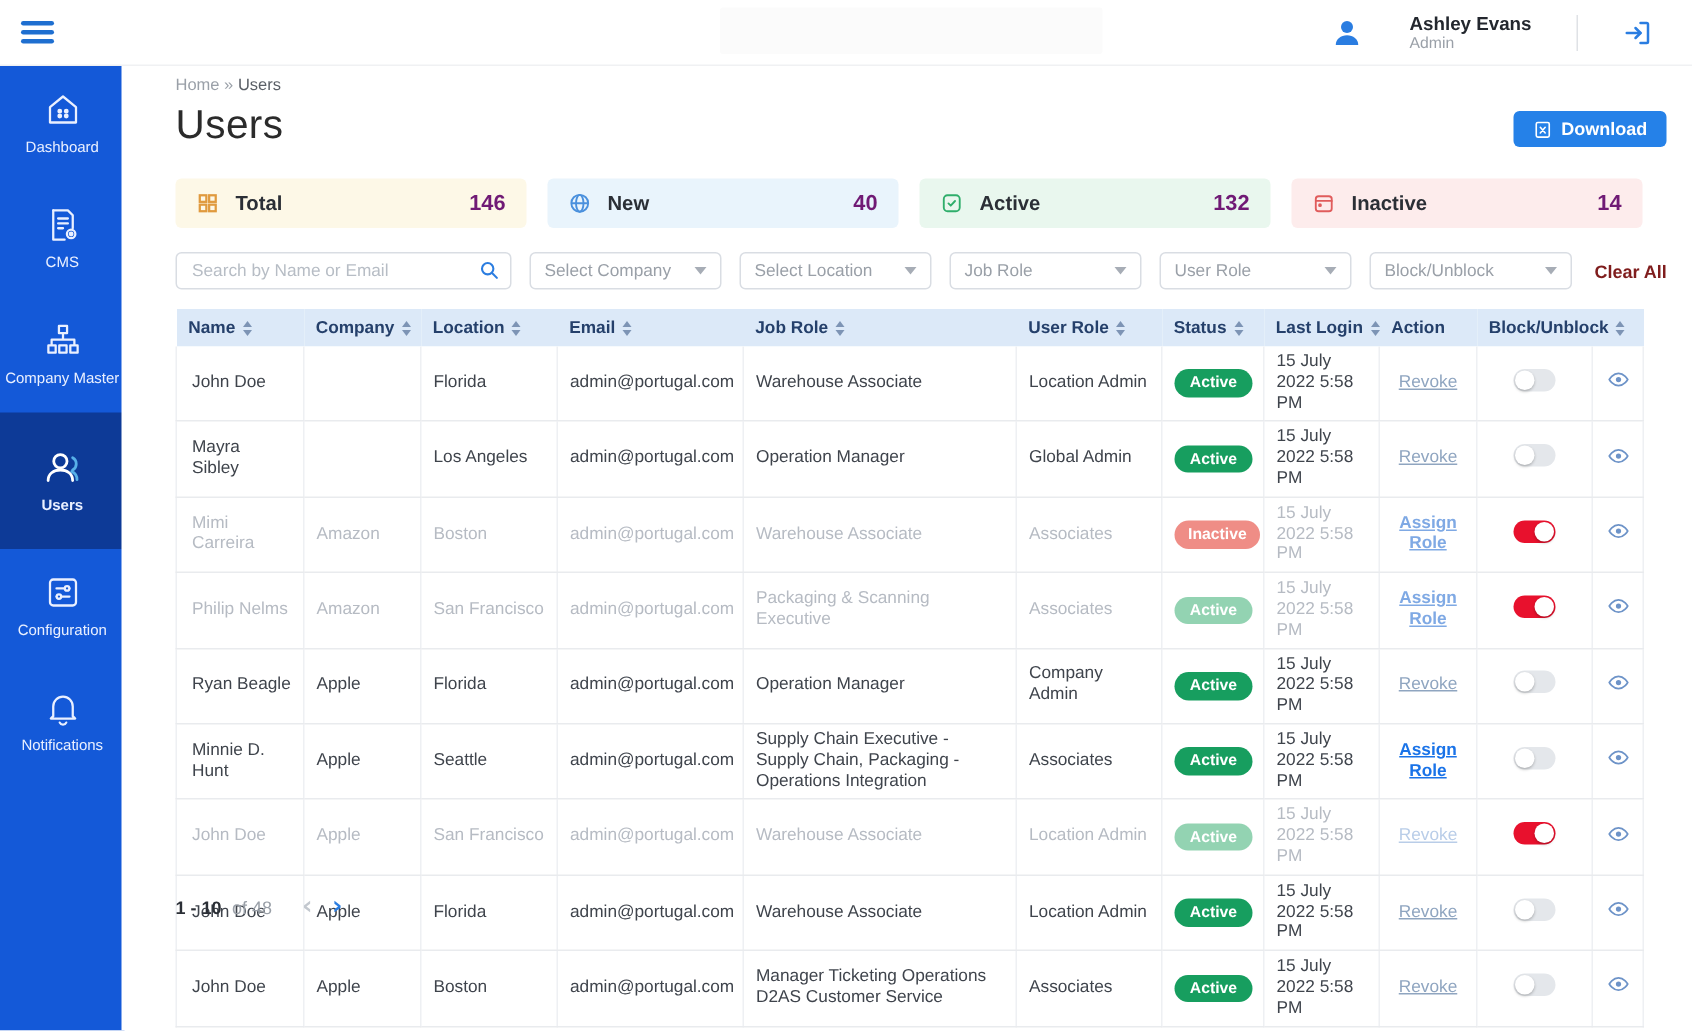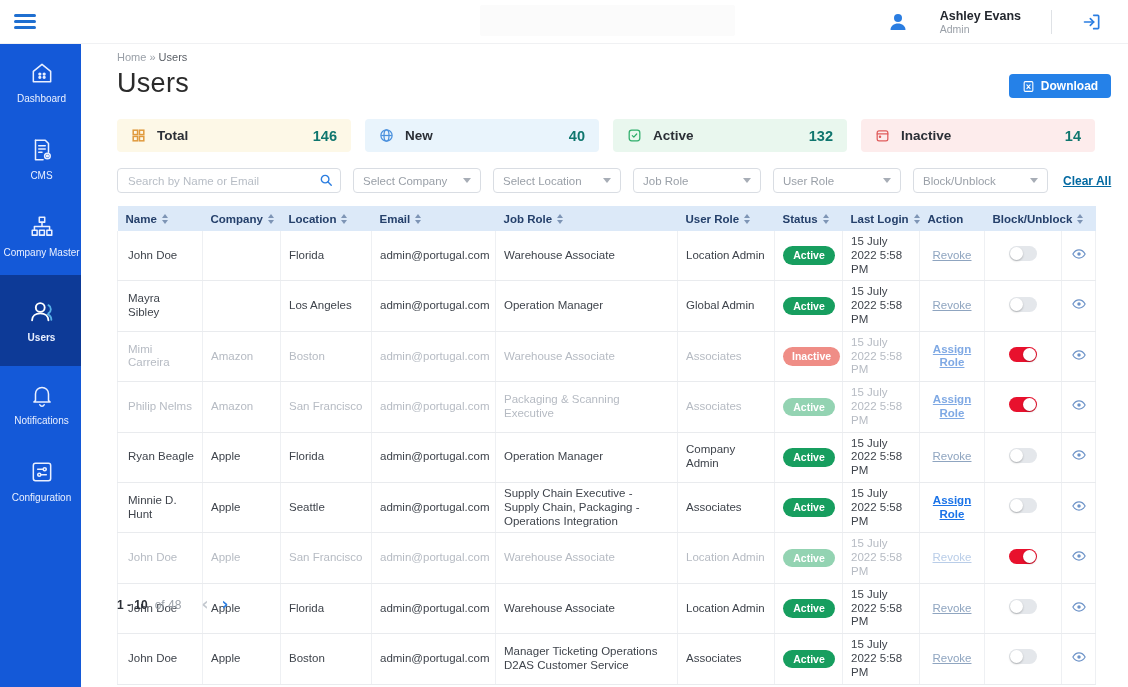--- a/index.html
+++ b/index.html
@@ -31,37 +31,37 @@
   .breadcrumb .current { color:#5a5f66; }
   .page-title { position:absolute; left:36px; top:24px; font-size:27px; font-weight:500; color:#2b2b2b; letter-spacing:.3px; }
   .download-btn { position:absolute; left:928px; top:30px; width:102px; height:24px;
                   background:#2581e8; border:none; border-radius:4px; color:#fff; font-weight:bold;
                   font-size:12px; display:flex; align-items:center; justify-content:center; gap:6px; cursor:pointer;
                   font-family:"Liberation Sans", sans-serif; }
   
   .stats { position:absolute; left:36px; top:75px; display:flex; gap:14px; }
   .stat-card { width:234px; height:33px; border-radius:4px; display:flex; align-items:center; padding:0 14px; }
   .stat-card .s-label { font-size:13.5px; font-weight:bold; color:#2b2f36; margin-left:11px; }
-  .stat-card .s-value { margin-left:auto; font-size:14.5px; font-weight:bold; color:#0f766e; }
+  .stat-card .s-value { margin-left:auto; font-size:14.5px; font-weight:bold; color:#701a75; }
   .stat-total { background:#fdf8e7; } .stat-new { background:#e9f4fc; }
   .stat-active { background:#e9f7ee; } .stat-inactive { background:#fdecec; }
   
   .filters { position:absolute; left:36px; top:124px; display:flex; align-items:center; }
   .search-wrap { position:relative; width:224px; height:25px; margin-right:12px; }
   .search-wrap input { width:100%; height:100%; border:1px solid #d9dde3; border-radius:4px;
                        padding:0 28px 0 10px; font-size:11.5px; color:#4a4f57; font-family:"Liberation Sans",sans-serif; }
   .search-wrap input::placeholder { color:#b7bdc5; }
   .search-wrap .mag { position:absolute; right:8px; top:5px; }
   .dropdown { height:25px; border:1px solid #d9dde3; border-radius:4px; background:#fff;
               display:flex; align-items:center; justify-content:space-between;
               padding:0 9px; font-size:11.5px; color:#9aa0a8; margin-right:12px; cursor:pointer; }
   .dd-128 { width:128px; } .dd-135 { width:135px; }
   .caret { width:0; height:0; border-left:4px solid transparent; border-right:4px solid transparent;
            border-top:5px solid #a7adb6; }
-  .clear-all { font-size:12px; font-weight:bold; color:#0369a1; text-decoration:underline; cursor:pointer; margin-left:3px; white-space:nowrap; }
+  .clear-all { font-size:12px; font-weight:bold; color:#7f1d1d; cursor:pointer; margin-left:3px; white-space:nowrap; }
   
   .table-wrap { position:absolute; left:36px; top:162px; width:978px; }
   table { border-collapse:collapse; table-layout:fixed; width:978px; }
   thead th { background:#dce9f8; color:#25406b; font-size:11.5px; font-weight:bold;
              height:25px; padding:0 8px; text-align:left; white-space:nowrap; }
   thead .th-inner { display:flex; align-items:center; gap:5px; }
   .sort { display:inline-flex; flex-direction:column; gap:2px; cursor:pointer; }
   .sort i { width:0; height:0; border-left:3px solid transparent; border-right:3px solid transparent; }
   .sort .up { border-bottom:4px solid #7d94b5; } .sort .dn { border-top:4px solid #7d94b5; }
   tbody td { font-size:11.5px; color:#3f444c; height:39px; padding:4px 8px; vertical-align:middle;
@@ -167,37 +167,37 @@
       <svg width="28" height="28" viewBox="0 0 24 24" fill="none" stroke-linecap="round" stroke-linejoin="round">
           <path stroke="#57b0e8" stroke-width="1.6" d="M17.5 7a4 4 0 0 1 0 7M20 19.5c0-2.3-1.2-3.8-3-4.6"></path>
           <circle cx="10.5" cy="9" r="3.8" stroke="#fff" stroke-width="1.6"></circle>
           <path stroke="#fff" stroke-width="1.6" d="M3.5 20c0-3.8 3.1-6 7-6s7 2.2 7 6"></path>
         </svg>
     </span>
     <span class="lbl" style="font-weight:bold;">Users</span>
   </div>
   <div class="side-item">
     <span style="line-height:0;">
-      <svg width="26" height="26" viewBox="0 0 24 24" fill="none" stroke="currentColor" stroke-width="1.4" stroke-linecap="round" stroke-linejoin="round">
-          <path d="M6 17v-6a6 6 0 0 1 12 0v6l1.5 1.5H4.5z"></path>
-          <path d="M10 21a2.2 2.2 0 0 0 4 0"></path>
-        </svg>
-    </span>
-    <span class="lbl">Notifications</span>
-  </div>
-  <div class="side-item">
-    <span style="line-height:0;">
       <svg width="26" height="26" viewBox="0 0 24 24" fill="none" stroke="currentColor" stroke-width="1.4" stroke-linecap="round">
           <rect x="4" y="4" width="16" height="16" rx="2"></rect>
           <path d="M8 9.5h8M8 14.5h8"></path>
           <circle cx="14.5" cy="9.5" r="1.4" fill="#1459d8"></circle>
           <circle cx="9.5" cy="14.5" r="1.4" fill="#1459d8"></circle>
         </svg>
     </span>
     <span class="lbl">Configuration</span>
+  </div>
+  <div class="side-item">
+    <span style="line-height:0;">
+      <svg width="26" height="26" viewBox="0 0 24 24" fill="none" stroke="currentColor" stroke-width="1.4" stroke-linecap="round" stroke-linejoin="round">
+          <path d="M6 17v-6a6 6 0 0 1 12 0v6l1.5 1.5H4.5z"></path>
+          <path d="M10 21a2.2 2.2 0 0 0 4 0"></path>
+        </svg>
+    </span>
+    <span class="lbl">Notifications</span>
   </div>
 </nav>
 
 <main class="main">
 
   <div class="breadcrumb">
     <span>Home</span>
     <span>»</span>
     <span class="current">Users</span>
   </div>

